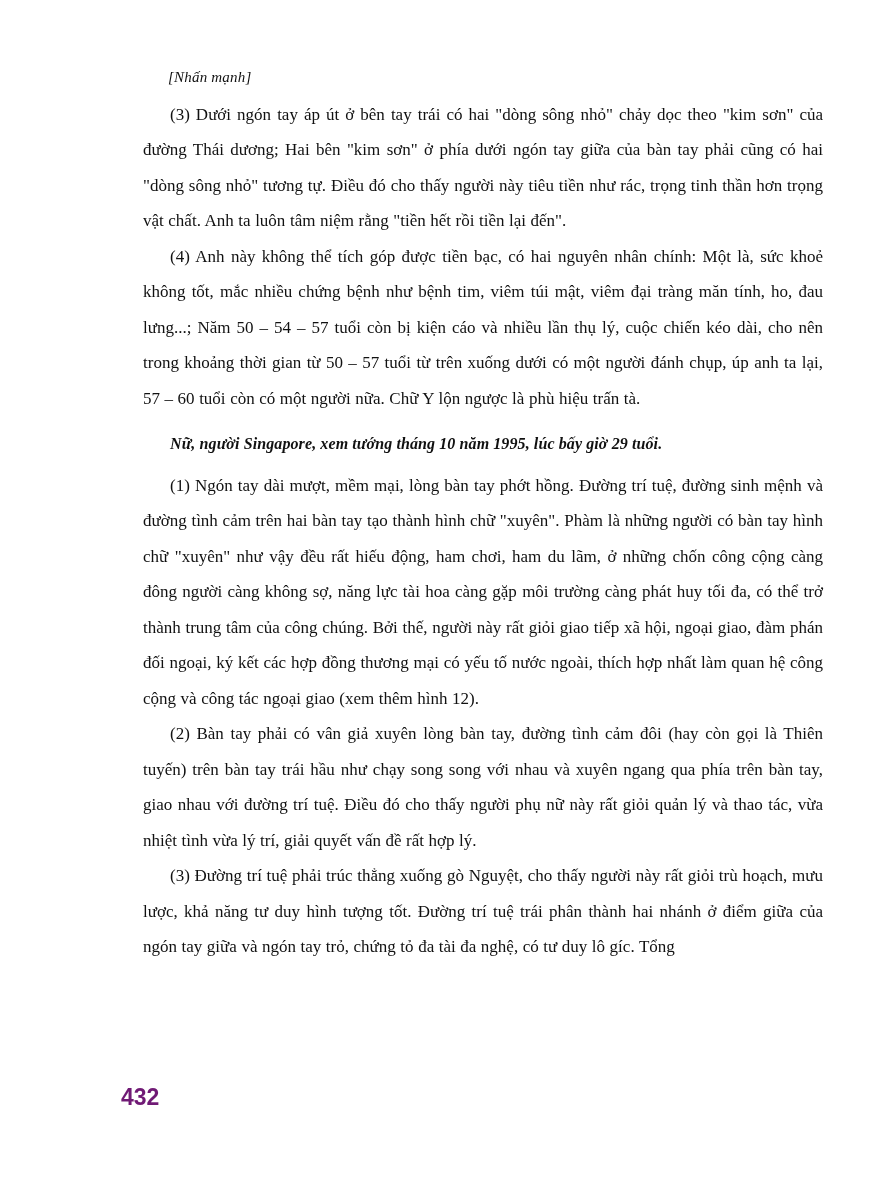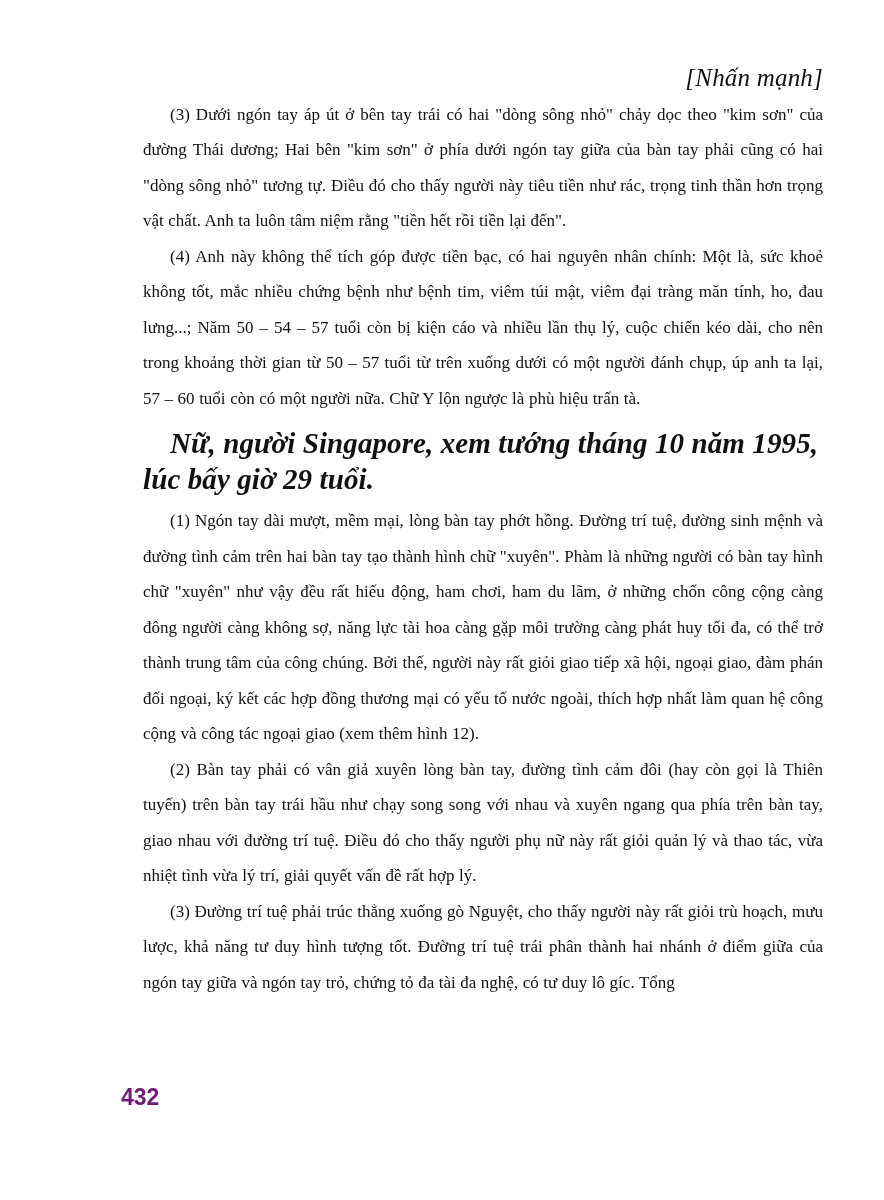--- a/index.html
+++ b/index.html
@@ -20,41 +20,40 @@
     box-sizing: border-box;
   }
   .textblock {
     position: absolute;
     left: 143px;
     top: 60px;
     width: 680px;
   }
   .bracket-head {
     font-style: italic;
-    font-size: 25px;
+    font-size: 15px;
     line-height: 35.5px;
     margin: 0 0 1px 0;
     padding-left: 25px;
     letter-spacing: 0.2px;
-    text-align: right;
   }
   .para {
     font-size: 17px;
     line-height: 35.5px;
     text-align: justify;
     text-justify: inter-word;
     margin: 0;
     text-indent: 27px;
     word-spacing: 0.3px;
   }
   .para:last-child { text-align: justify; }
   .section-head {
     font-weight: bold;
     font-style: italic;
-    font-size: 29px;
+    font-size: 16px;
     line-height: 35.5px;
     text-align: left;
     margin: 0;
     text-indent: 27px;
     letter-spacing: 0.1px;
   }
   .gap-sm { height: 6px; }
   .gap-md { height: 10px; }
   .pagenum {
     position: absolute;

